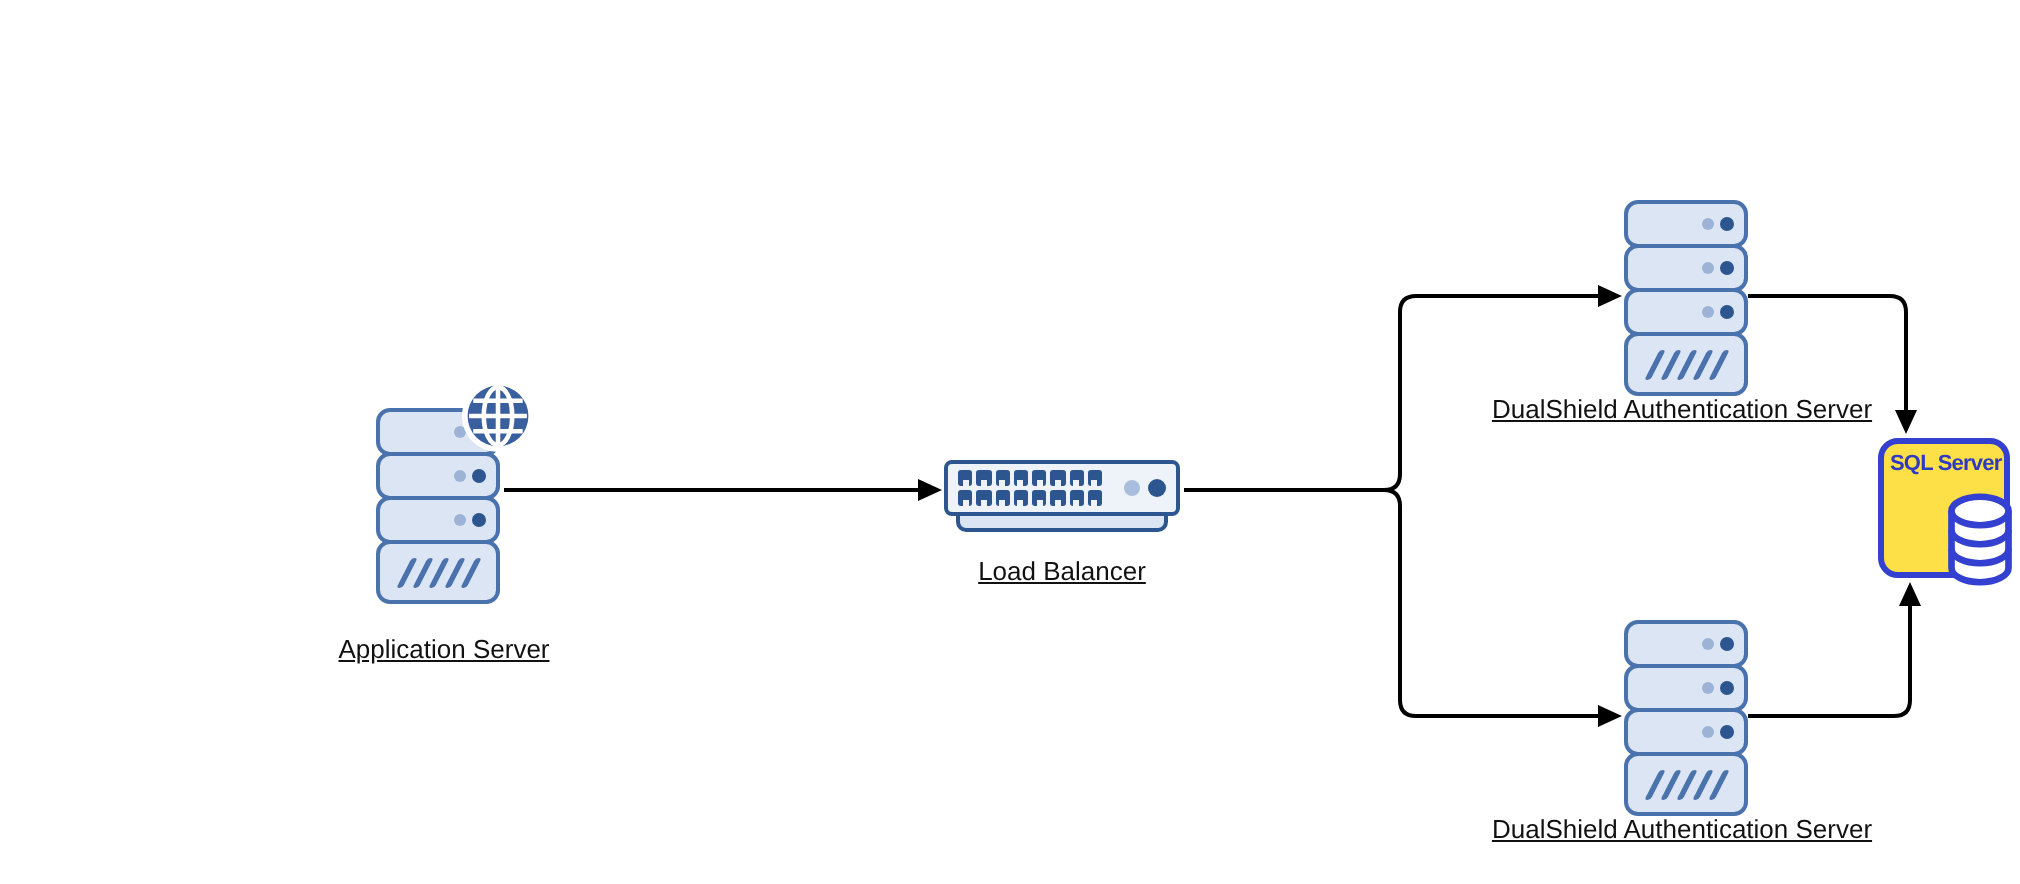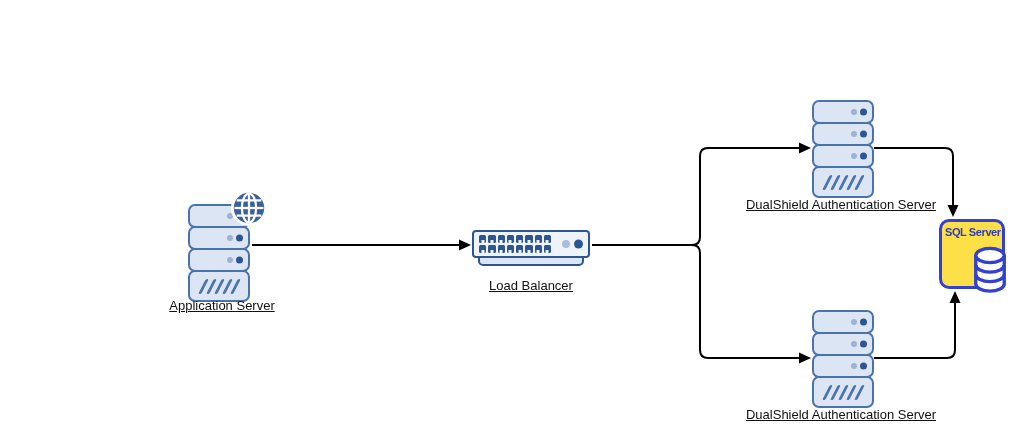--- a/index.html
+++ b/index.html
@@ -127,21 +127,21 @@
         <g stroke="#ffffff" stroke-width="2.4" fill="none">
           <ellipse cx="20" cy="20" rx="7.5" ry="15.2"></ellipse>
           <line x1="20" y1="4.8" x2="20" y2="35.2"></line>
           <line x1="4.8" y1="20" x2="35.2" y2="20"></line>
           <line x1="7" y1="12" x2="33" y2="12"></line>
           <line x1="7" y1="28" x2="33" y2="28"></line>
         </g>
       </svg>
     </div>
   </div>
-  <div class="label" style="left:222px;top:298px">Application Server</div>
+  <div class="label" style="left:222px;top:317px">Application Server</div>
 
   <div class="lb-box">
     <div class="ports">
         <div class="port"></div>
         <div class="port"></div>
         <div class="port"></div>
         <div class="port"></div>
         <div class="port"></div>
         <div class="port"></div>
         <div class="port"></div>

